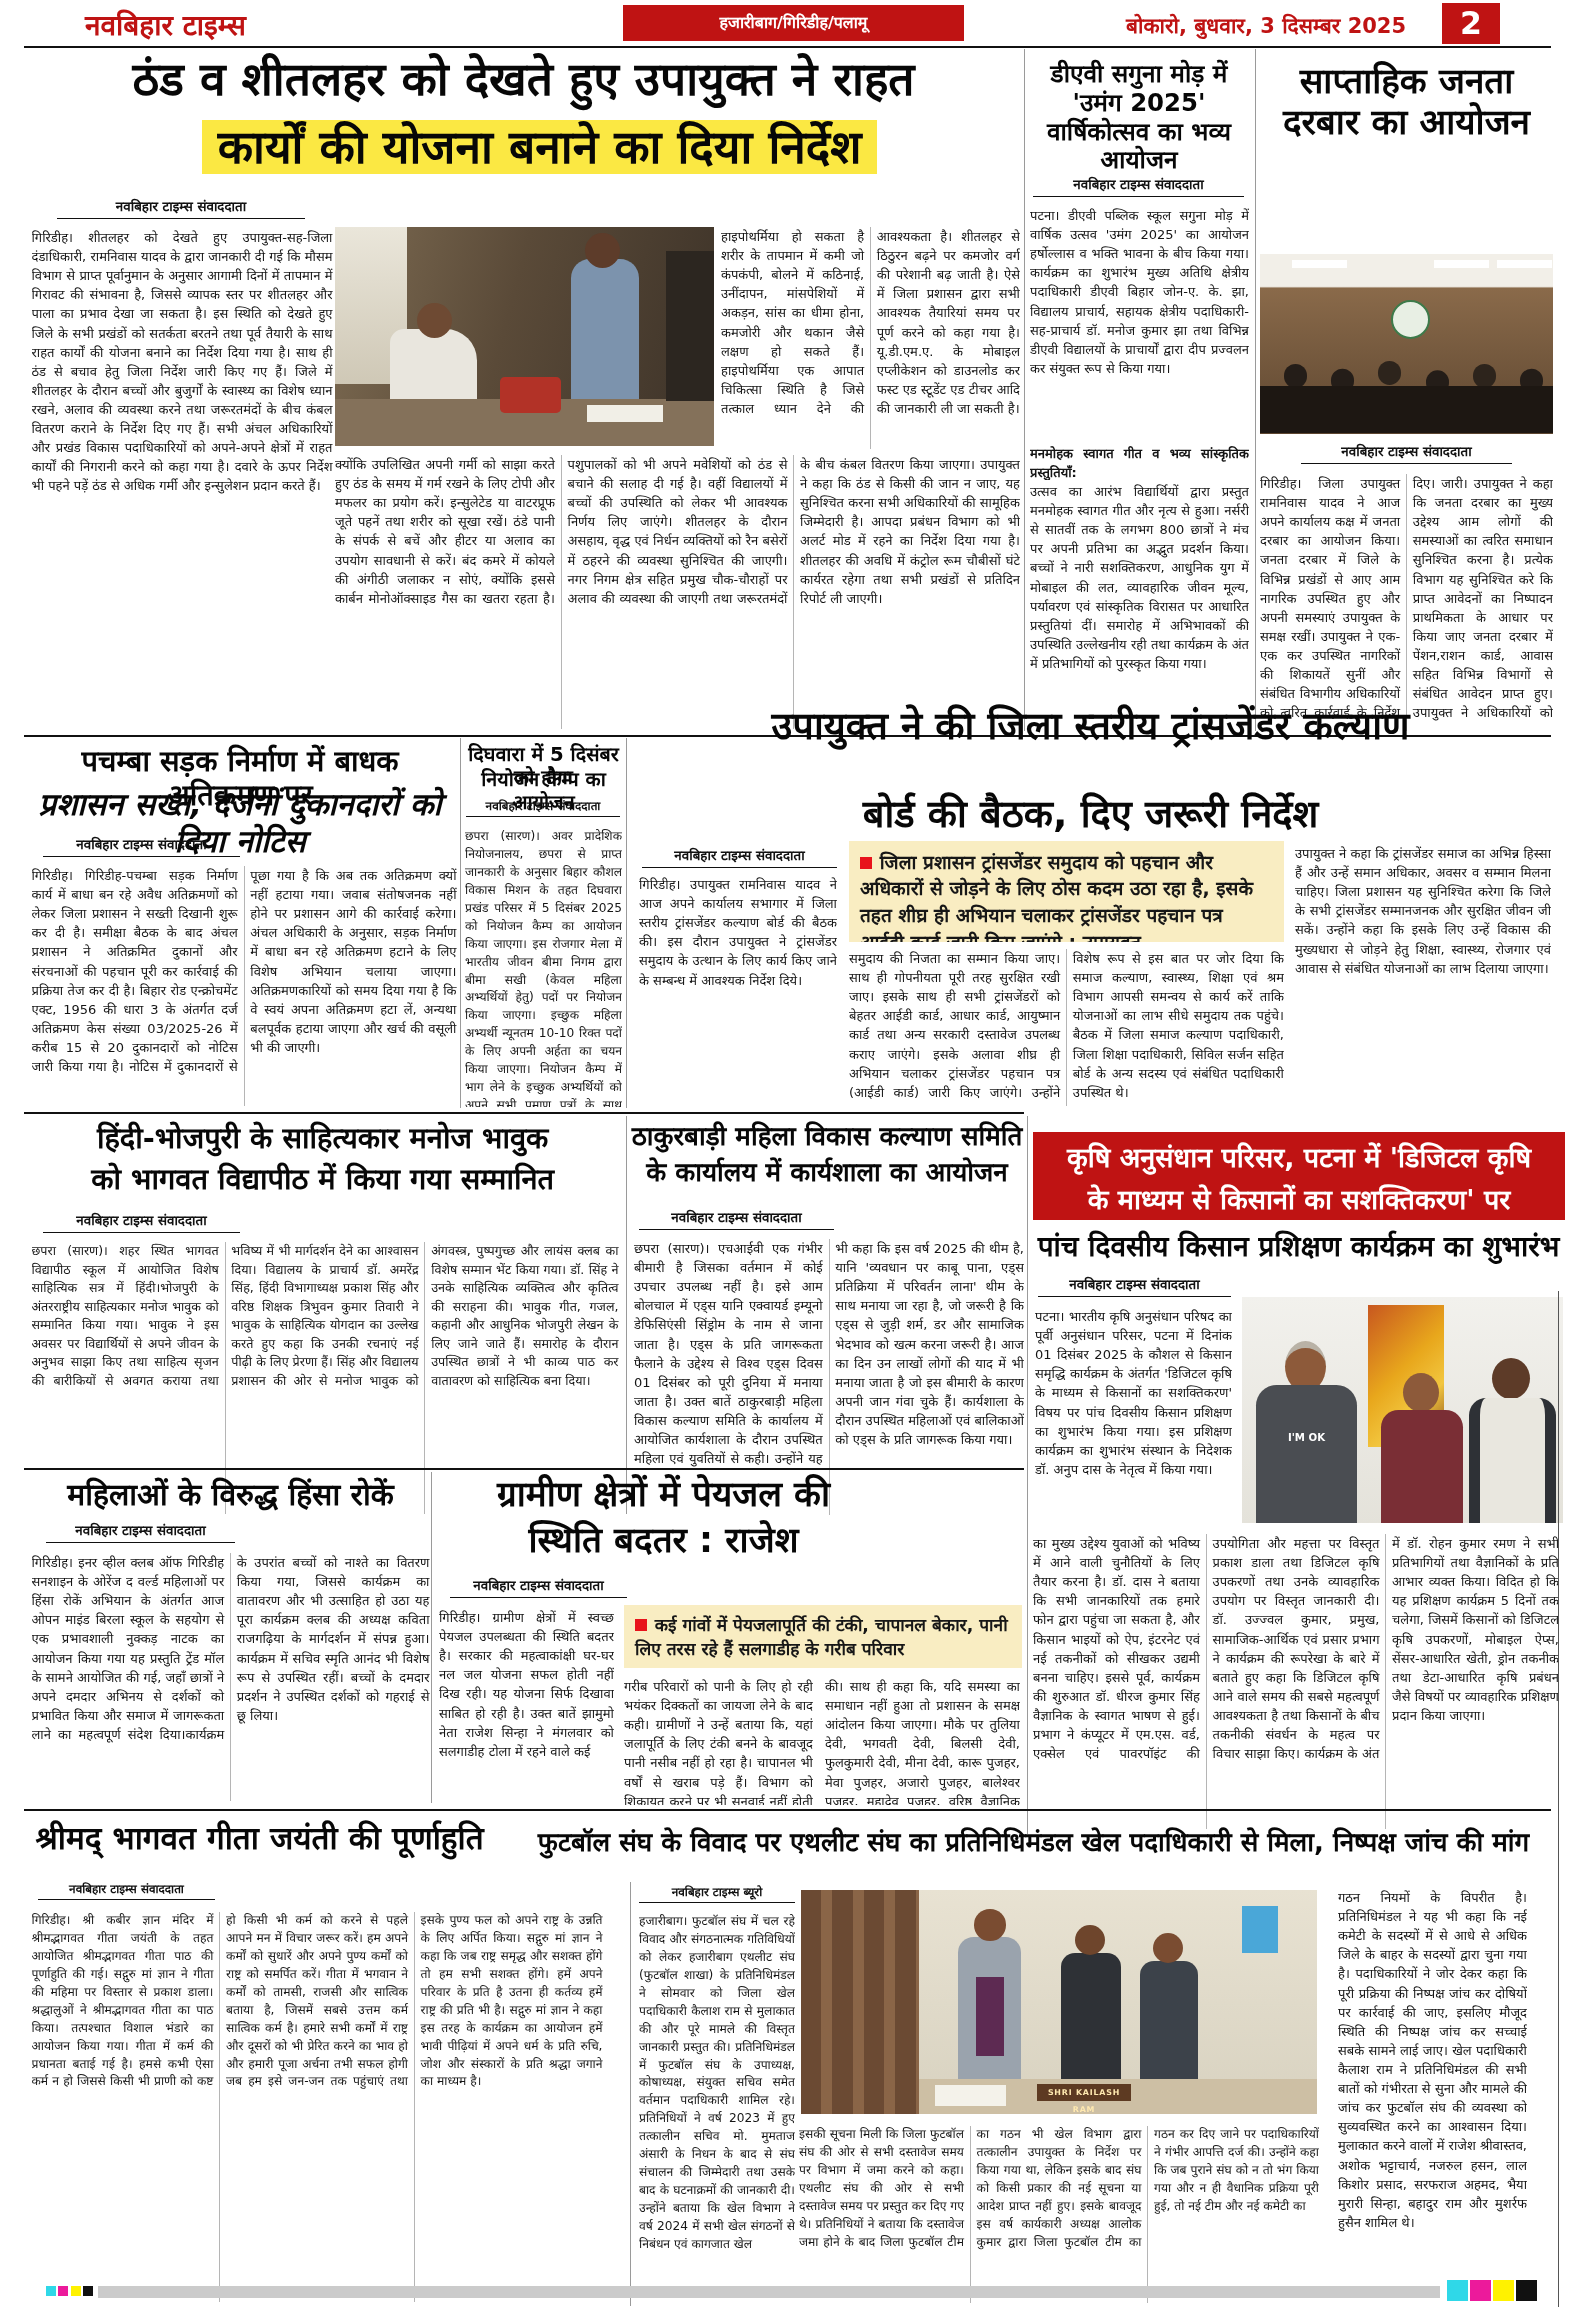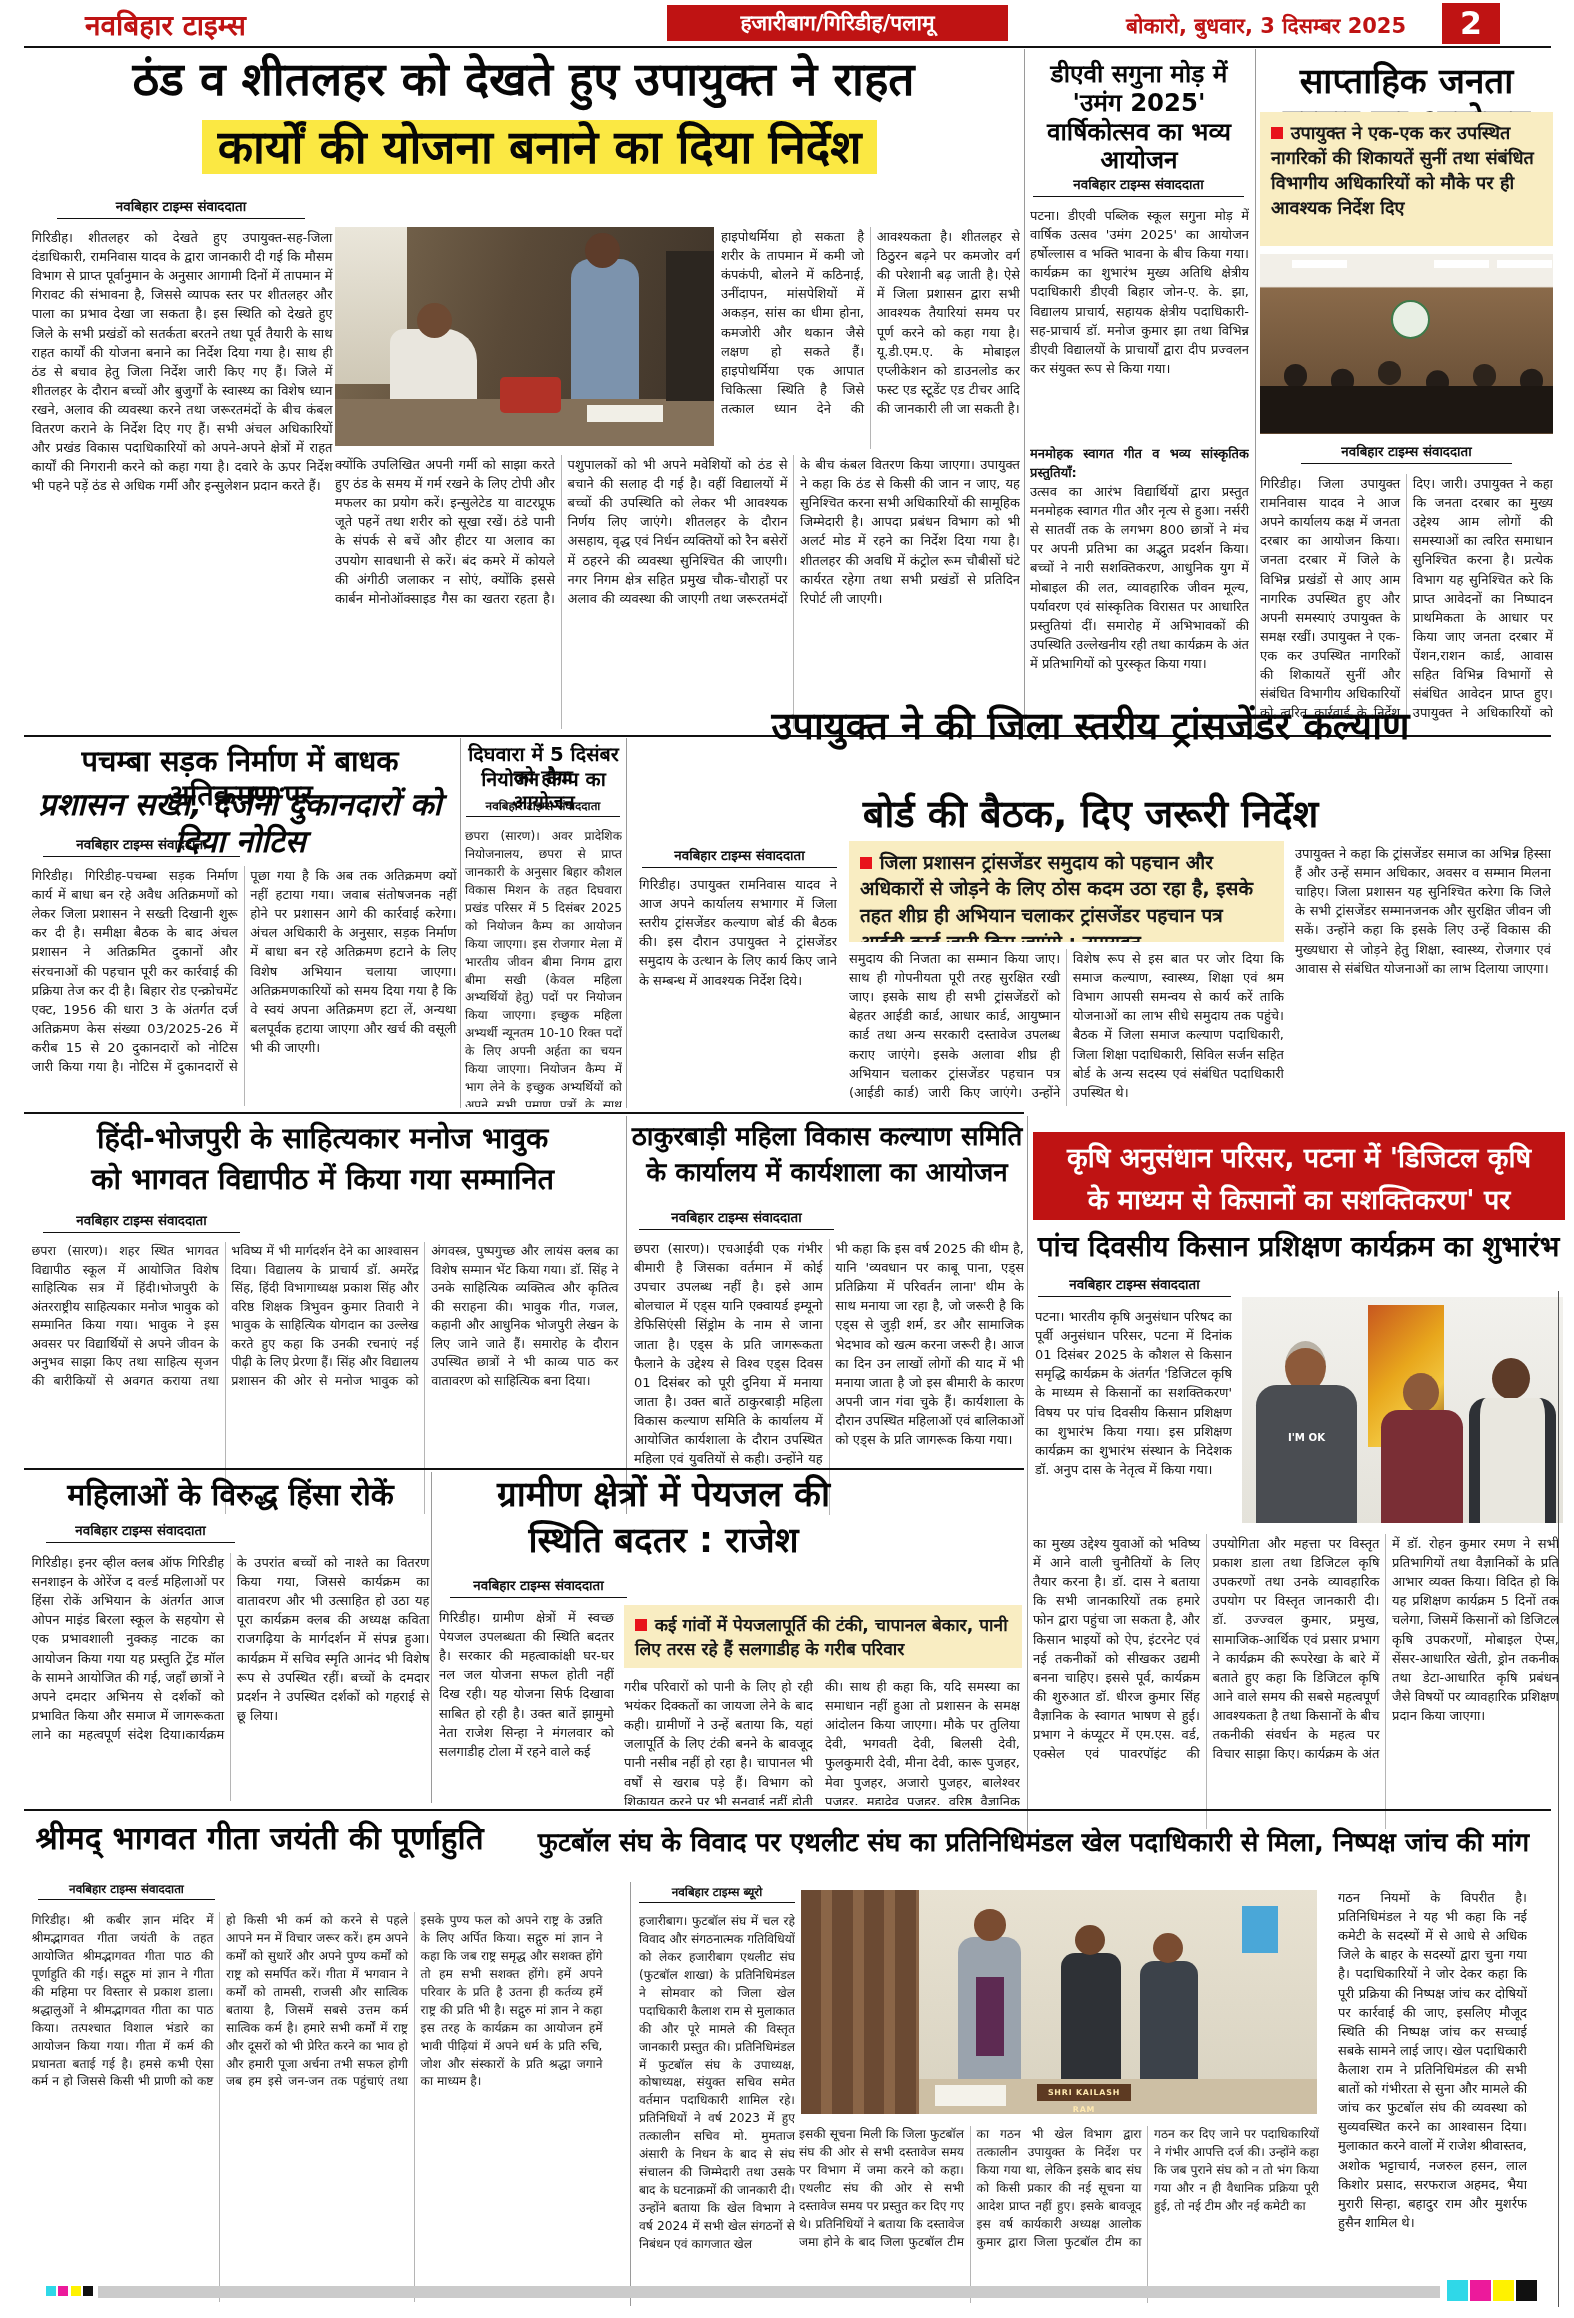--- a/index.html
+++ b/index.html
@@ -21,21 +21,21 @@
   .photo{position:absolute;overflow:hidden;}
   .fig{position:absolute;}
   .mark{position:absolute;}
 </style>
 </head>
 <body>
 
 <div id="page">
 
   <div class="abs" style="left:85px;top:4.7px;width:331px;font-size:28px;font-weight:700;color:#bf1313;">नवबिहार टाइम्स</div>
-  <div class="abs redbox" style="left:623px;top:4.7px;width:341px;height:36px;font-size:21px;line-height:36px;margin-left:44px;">हजारीबाग/गिरिडीह/पलामू</div>
+  <div class="abs redbox" style="left:623px;top:4.7px;width:341px;height:36px;font-size:16px;line-height:36px;">हजारीबाग/गिरिडीह/पलामू</div>
   <div class="abs" style="left:1126px;top:11px;width:283px;font-size:21px;font-weight:700;color:#bf1313;">बोकारो, बुधवार, 3 दिसम्बर 2025</div>
   <div class="abs redbox" style="left:1442px;top:3.1px;width:58px;height:41px;font-size:31.5px;line-height:41px;">2</div>
   <div class="hrule" style="left:23.6px;top:46px;width:1527px;height:2.4px;"></div>
 
   <div class="headline" style="left:23.6px;top:52px;width:1000px;font-size:46px;">ठंड व शीतलहर को देखते हुए उपायुक्त ने राहत</div>
   <div class="headline" style="left:23.6px;top:120px;width:1000px;font-size:46px;">
     <span style="background:#fbe843;padding:0 15.7px;margin-left:32px;">कार्यों की योजना बनाने का दिया निर्देश</span>
   </div>
   <div class="byline" style="left:57px;top:197px;width:248px;">नवबिहार टाइम्स संवाददाता</div>
   <div class="col" style="left:31.5px;top:228px;width:301px;height:501px;">गिरिडीह। शीतलहर को देखते हुए उपायुक्त-सह-जिला दंडाधिकारी, रामनिवास यादव के द्वारा जानकारी दी गई कि मौसम विभाग से प्राप्त पूर्वानुमान के अनुसार आगामी दिनों में तापमान में गिरावट की संभावना है, जिससे व्यापक स्तर पर शीतलहर और पाला का प्रभाव देखा जा सकता है। इस स्थिति को देखते हुए जिले के सभी प्रखंडों को सतर्कता बरतने तथा पूर्व तैयारी के साथ राहत कार्यों की योजना बनाने का निर्देश दिया गया है। साथ ही ठंड से बचाव हेतु जिला निर्देश जारी किए गए हैं। जिले में शीतलहर के दौरान बच्चों और बुजुर्गों के स्वास्थ्य का विशेष ध्यान रखने, अलाव की व्यवस्था करने तथा जरूरतमंदों के बीच कंबल वितरण कराने के निर्देश दिए गए हैं। सभी अंचल अधिकारियों और प्रखंड विकास पदाधिकारियों को अपने-अपने क्षेत्रों में राहत कार्यों की निगरानी करने को कहा गया है। दवारे के ऊपर निर्देश भी पहने पड़ें ठंड से अधिक गर्मी और इन्सुलेशन प्रदान करते हैं।</div>
@@ -57,23 +57,20 @@
 
   <div class="vrule" style="left:1024px;top:49px;height:682px;"></div>
   <div class="headline" style="left:1028px;top:60px;width:222px;font-size:24.4px;">डीएवी सगुना मोड़ में 'उमंग 2025' वार्षिकोत्सव का भव्य आयोजन</div>
   <div class="byline" style="left:1033px;top:175px;width:211px;">नवबिहार टाइम्स संवाददाता</div>
   <div class="col" style="left:1030px;top:206px;width:219px;height:235px;">पटना। डीएवी पब्लिक स्कूल सगुना मोड़ में वार्षिक उत्सव 'उमंग 2025' का आयोजन हर्षोल्लास व भक्ति भावना के बीच किया गया। कार्यक्रम का शुभारंभ मुख्य अतिथि क्षेत्रीय पदाधिकारी डीएवी बिहार जोन-ए. के. झा, विद्यालय प्राचार्य, सहायक क्षेत्रीय पदाधिकारी-सह-प्राचार्य डॉ. मनोज कुमार झा तथा विभिन्न डीएवी विद्यालयों के प्राचार्यों द्वारा दीप प्रज्वलन कर संयुक्त रूप से किया गया।</div>
   <div class="col" style="left:1030px;top:444px;width:219px;height:36px;font-weight:700;">मनमोहक स्वागत गीत व भव्य सांस्कृतिक प्रस्तुतियाँ:</div>
   <div class="col" style="left:1030px;top:482px;width:219px;height:247px;">उत्सव का आरंभ विद्यार्थियों द्वारा प्रस्तुत मनमोहक स्वागत गीत और नृत्य से हुआ। नर्सरी से सातवीं तक के लगभग 800 छात्रों ने मंच पर अपनी प्रतिभा का अद्भुत प्रदर्शन किया। बच्चों ने नारी सशक्तिकरण, आधुनिक युग में मोबाइल की लत, व्यावहारिक जीवन मूल्य, पर्यावरण एवं सांस्कृतिक विरासत पर आधारित प्रस्तुतियां दीं। समारोह में अभिभावकों की उपस्थिति उल्लेखनीय रही तथा कार्यक्रम के अंत में प्रतिभागियों को पुरस्कृत किया गया।</div>
 
   <div class="vrule" style="left:1255px;top:49px;height:682px;"></div>
   <div class="headline" style="left:1260px;top:61px;width:293px;font-size:35px;">साप्ताहिक जनता दरबार का आयोजन</div>
-  <div class="hlbox" style="left:1260px;top:112px;width:271px;height:118px;">
-    <span class="sq"></span><span>उपायुक्त ने एक-एक कर उपस्थित नागरिकों की शिकायतें सुनीं तथा संबंधित विभागीय अधिकारियों को मौके पर ही आवश्यक निर्देश दिए</span>
-  </div>
   <div class="photo" style="left:1260px;top:254px;width:293px;height:180px;background:linear-gradient(#f2efe8 0%,#f2efe8 18%,#8a6a4a 19%,#5d4630 100%);">
     <div class="fig" style="left:31.5px;top:6.3px;width:55px;height:7.9px;background:#ffffff;box-shadow:142px 0 #fff, 205px 0 #fff;"></div>
     <div class="fig" style="left:131px;top:46px;width:35px;height:35px;background:#e8efe4;border-radius:50%;border:2.4px solid #3d7a4a;"></div>
     <div class="fig" style="left:23.6px;top:110px;width:23.6px;height:23.6px;background:#241d18;border-radius:50%;box-shadow:47px 4.7px #241d18,94px -3.1px #2d241c,142px 6.3px #241d18,189px 0 #2d241c,236px 4.7px #241d18;"></div>
     <div class="fig" style="left:0;top:132px;width:293px;height:47px;background:#1d1712;"></div>
   </div>
   <div class="byline" style="left:1301px;top:442px;width:211px;">नवबिहार टाइम्स संवाददाता</div>
   <div class="col c2" style="left:1260px;top:474px;width:293px;height:257px;">गिरिडीह। जिला उपायुक्त रामनिवास यादव ने आज अपने कार्यालय कक्ष में जनता दरबार का आयोजन किया। जनता दरबार में जिले के विभिन्न प्रखंडों से आए आम नागरिक उपस्थित हुए और अपनी समस्याएं उपायुक्त के समक्ष रखीं। उपायुक्त ने एक-एक कर उपस्थित नागरिकों की शिकायतें सुनीं और संबंधित विभागीय अधिकारियों को त्वरित कार्रवाई के निर्देश दिए। जारी। उपायुक्त ने कहा कि जनता दरबार का मुख्य उद्देश्य आम लोगों की समस्याओं का त्वरित समाधान सुनिश्चित करना है। प्रत्येक विभाग यह सुनिश्चित करे कि प्राप्त आवेदनों का निष्पादन प्राथमिकता के आधार पर किया जाए जनता दरबार में पेंशन,राशन कार्ड, आवास सहित विभिन्न विभागों से संबंधित आवेदन प्राप्त हुए। उपायुक्त ने अधिकारियों को निर्देश दिया कि जिन मामलों में जांच आवश्यक है उनमें समयबद्ध जांच कर लाभुकों को सूचित किया जाए।</div>
 
   <div class="hrule" style="left:23.6px;top:735px;width:1527px;height:1.6px;"></div>

